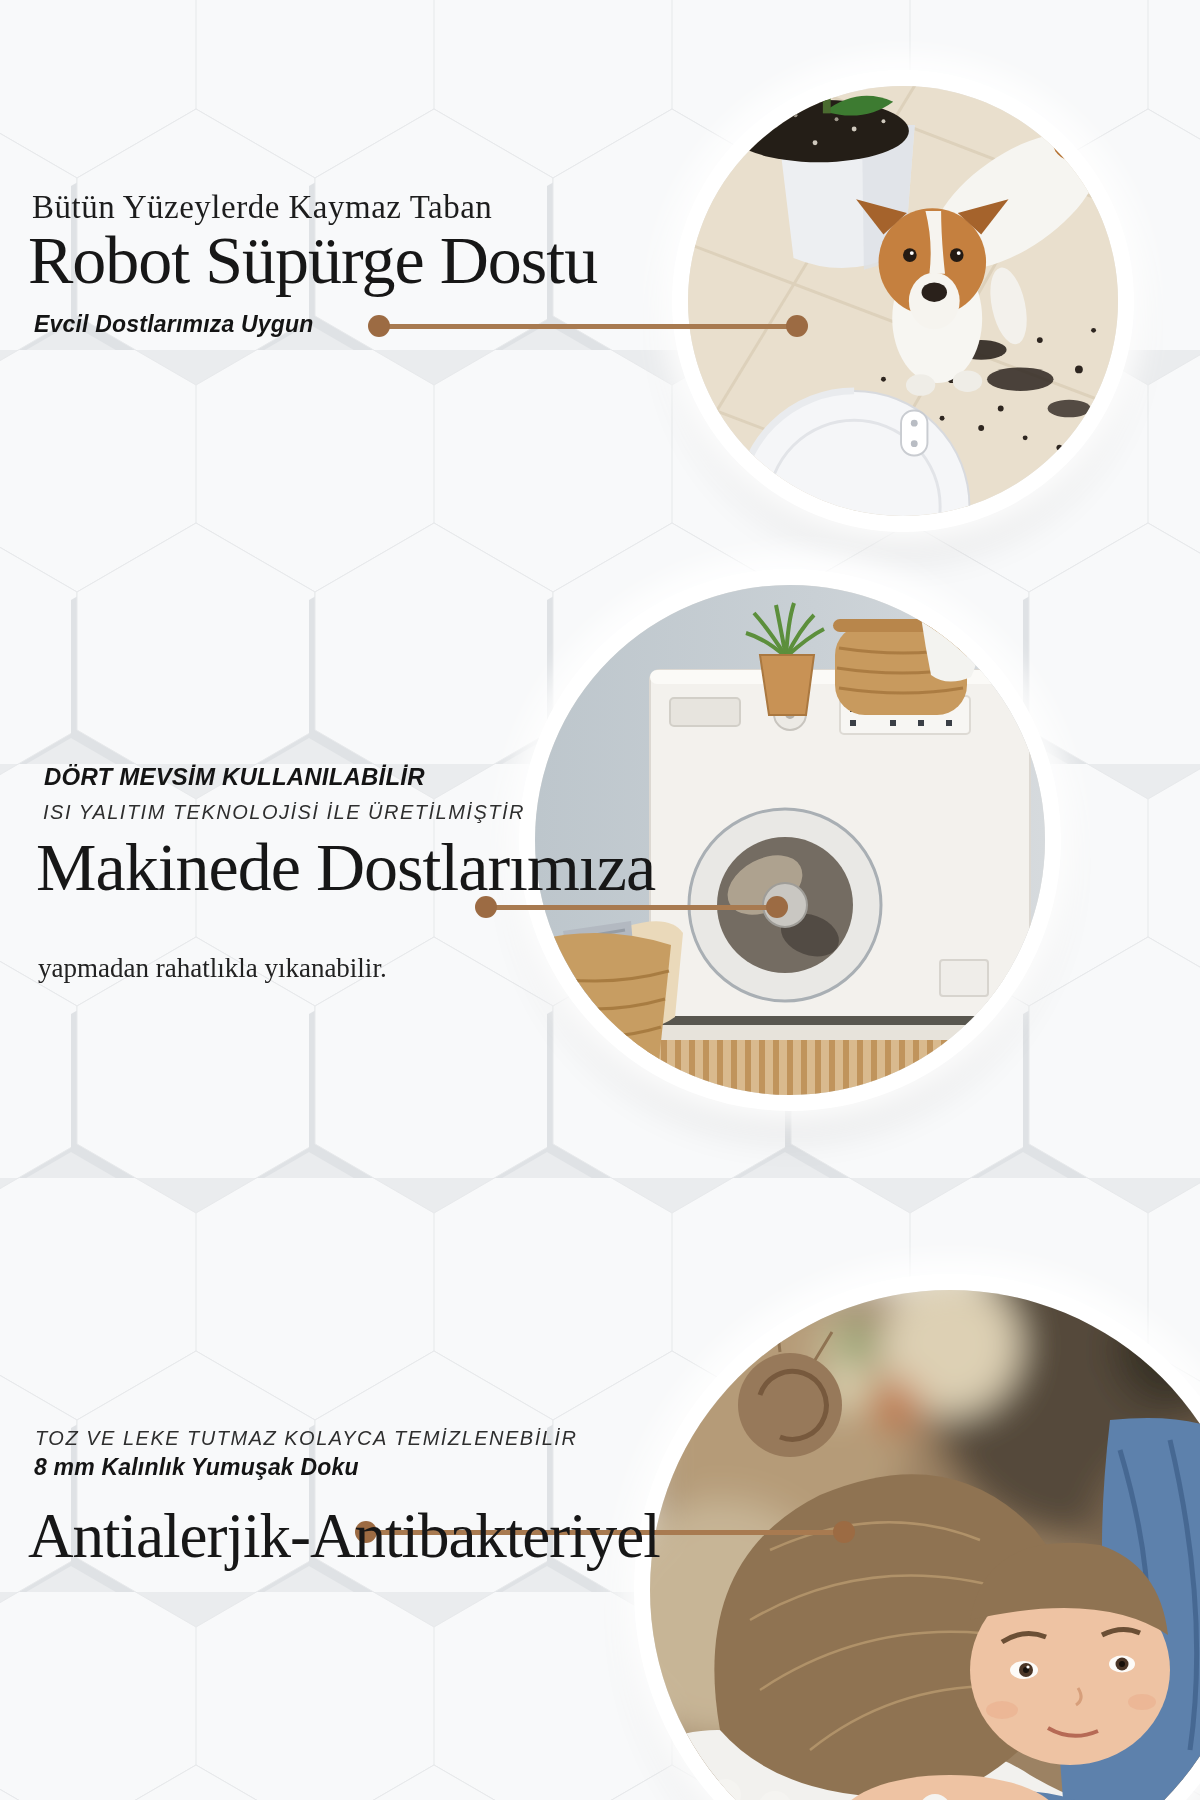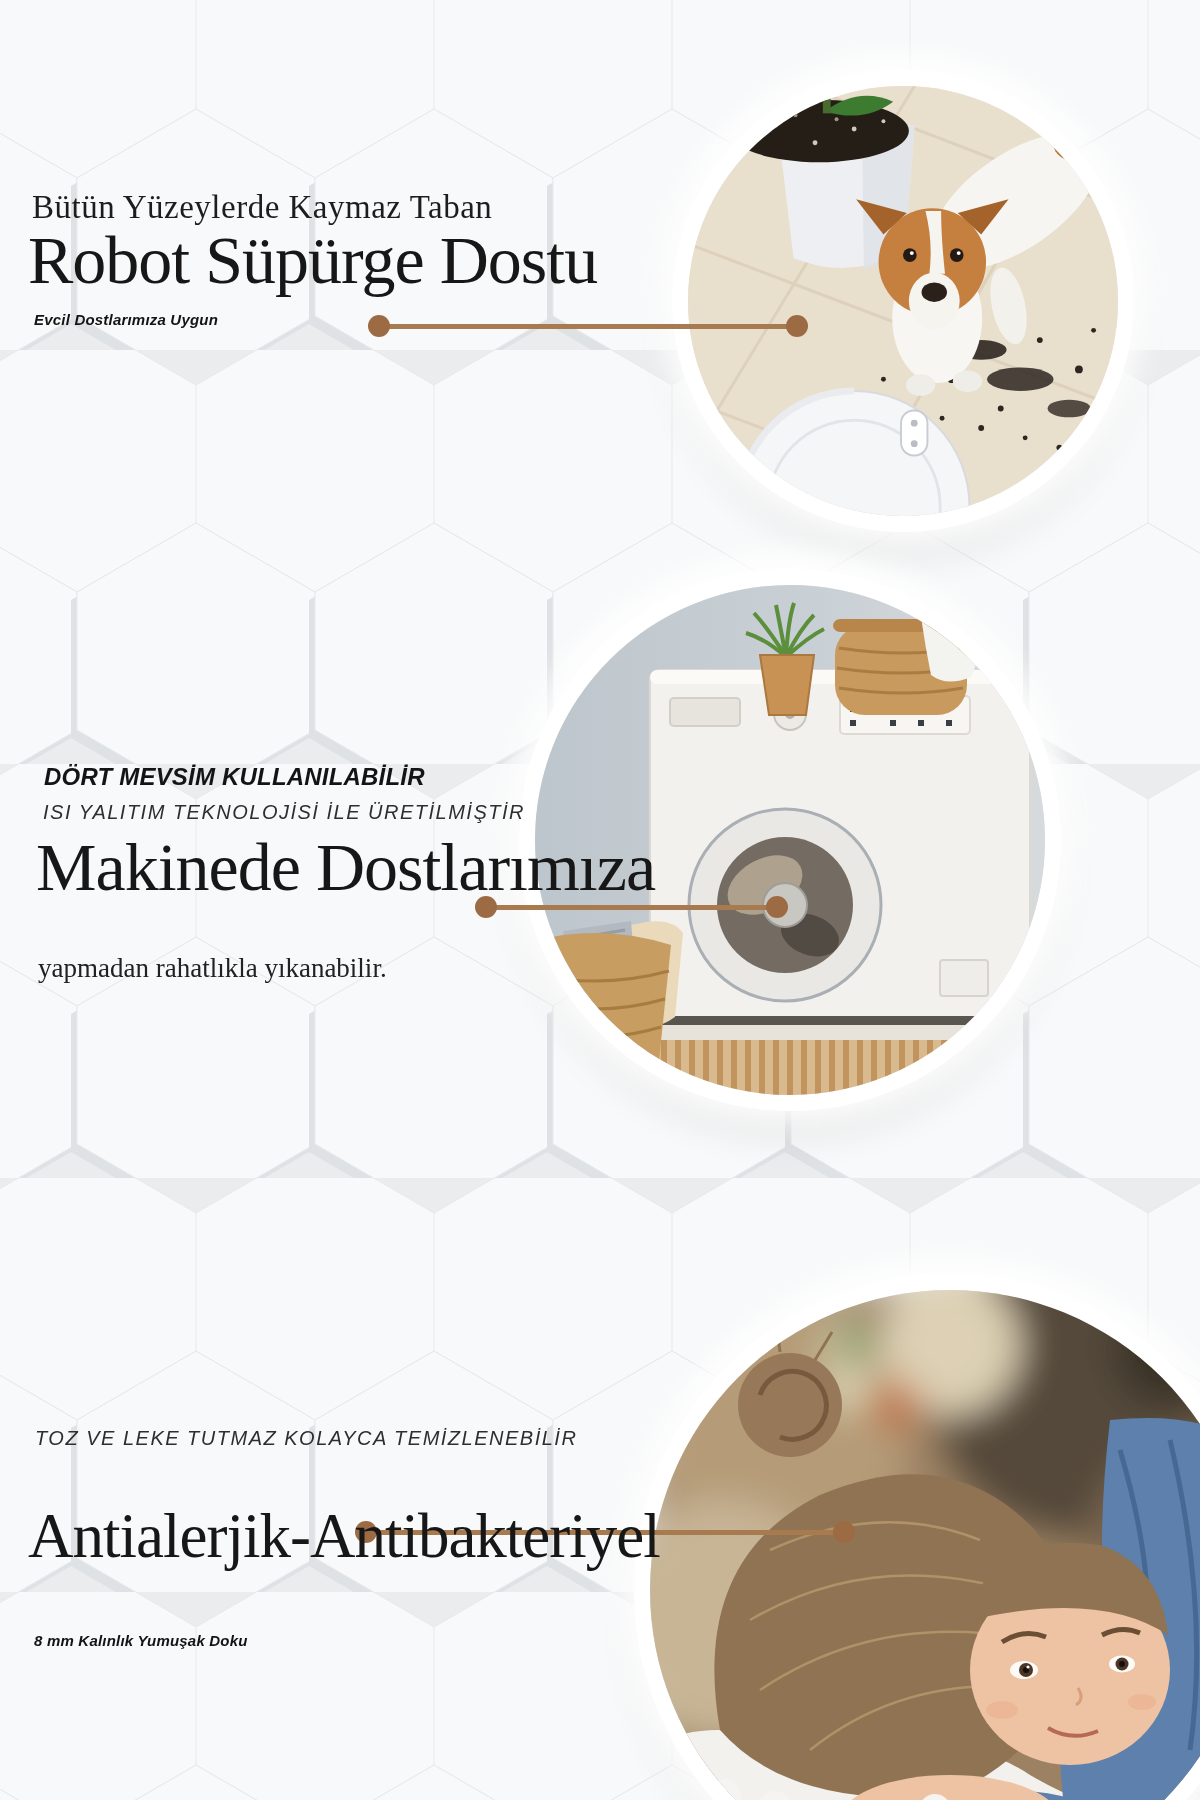--- a/index.html
+++ b/index.html
@@ -33,37 +33,37 @@
   .l1{left:378px;top:324px;width:420px;}
   .l2{left:485px;top:905px;width:293px;}
   .l3{left:365px;top:1530px;width:480px;}
 
   
   .txt{position:absolute;z-index:3;white-space:nowrap;}
   .serif{font-family:"Liberation Serif", serif;}
   .eyebrow-serif{font-size:33px;letter-spacing:.5px;color:#1d1d1d;}
   .big-title{font-size:68px;line-height:1.08;color:#171717;letter-spacing:-1px;}
   .title3{font-size:63px;}
-  .tag-bold{font-style:italic;font-weight:700;font-size:15px;color:#141414;letter-spacing:.2px;}
+  .tag-bold{font-style:italic;font-weight:700;font-size:23px;color:#141414;letter-spacing:.2px;}
   .tag-bold2{font-size:24px;}
   .tag-light{font-style:italic;font-weight:400;font-size:20px;color:#2e2e2e;letter-spacing:1.5px;}
   .desc{font-family:"Liberation Serif", serif;font-size:27px;line-height:37px;color:#222;}
 
   .p1-eyebrow{left:32px;top:189px;}
   .p1-title{left:28px;top:224px;}
   .p1-tag{left:34px;top:311px;}
 
   .p2-tagbold{left:44px;top:763px;}
   .p2-taglight{left:43px;top:801px;}
   .p2-title{left:36px;top:831px;}
   .p2-desc{left:38px;top:913px;white-space:normal;width:520px;}
 
   .p3-taglight{left:35px;top:1427px;}
   .p3-title{left:28px;top:1457px;margin-top:45px;}
-  .p3-tag{left:34px;top:1632px;}
+  .p3-tag{left:34px;top:1454px;}
 </style>
 </head>
 <body>
 
 <div class="page">
 
   <svg class="hexbg" width="1200" height="1800" viewBox="0 0 1200 1800" aria-hidden="true">
     <defs>
       <path id="hx" d="M0,-138 L119,-69 L119,69 L0,138 L-119,69 L-119,-69 Z"></path>
       <pattern id="hexp" width="238" height="414" patternUnits="userSpaceOnUse" patternTransform="translate(-42,-64)">

